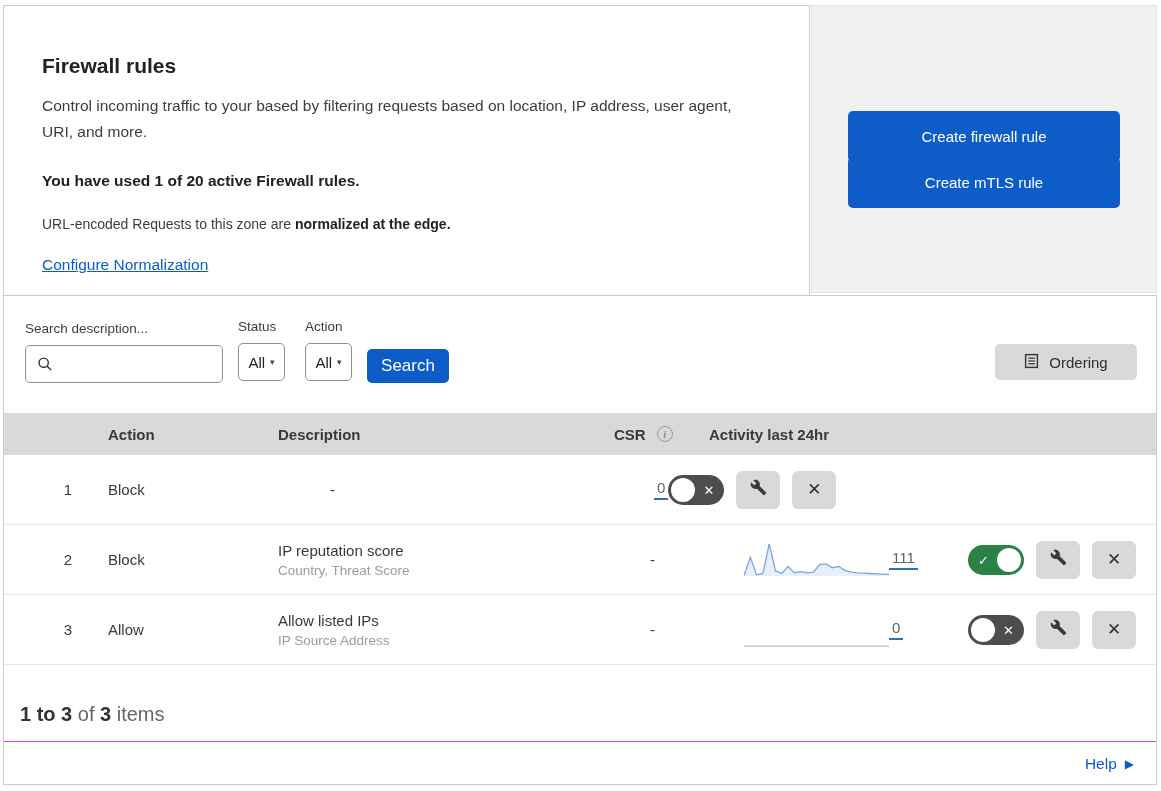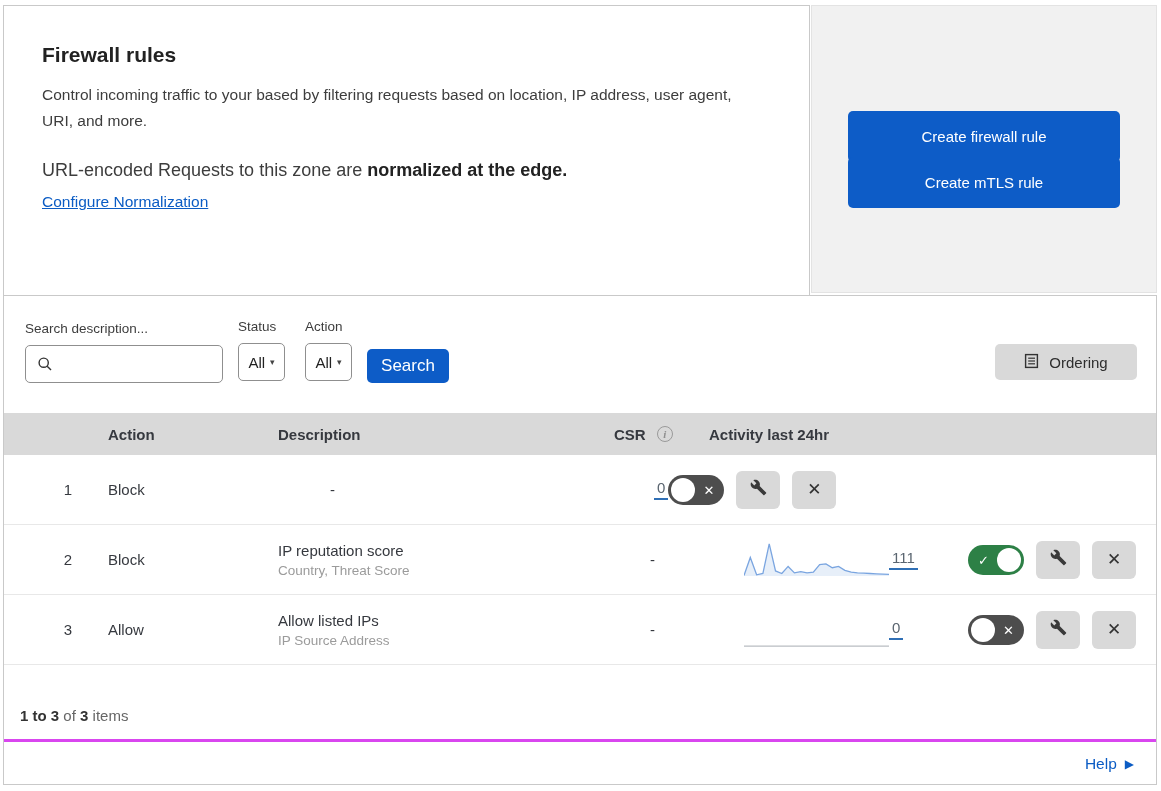--- a/index.html
+++ b/index.html
@@ -6,26 +6,26 @@
   html,body { margin:0; padding:0; background:#fff; }
   .page {
     position:relative; width:1161px; height:791px;
     font-family:"Liberation Sans", sans-serif; color:#36393f; background:#fff;
     overflow:hidden;
   }
 
   
   .intro-card {
     position:absolute; left:3px; top:5px; width:807px; height:344px;
-    background:#fff; border:1px solid #c9c9c9; padding:37px 44px 0 38px;
+    background:#fff; border:1px solid #c9c9c9; padding:48px 44px 0 38px;
   }
   .intro-title { margin:0; font-size:21px; font-weight:600; color:#222; }
   .intro-desc  { margin:15px 0 0; font-size:15.5px; line-height:1.68; color:#3d3d3d; max-width:715px; }
   .intro-usage { margin:27px 0 0; font-size:15.5px; font-weight:700; color:#222; }
-  .intro-norm  { margin:26px 0 4px; font-size:18px; color:#3d3d3d; }
+  .intro-norm  { margin:26px 0 16px; font-size:14px; color:#3d3d3d; }
   .intro-norm .bold { font-weight:700; color:#222; }
   .config-link { display:inline-block; margin-top:8px; font-size:15.5px; color:#0b5cc4; text-decoration:underline; cursor:pointer; }
 
   
   .side-panel {
     position:absolute; left:811px; top:5px; width:346px; height:288px;
     background:#f1f1f1; border:1px solid #e3e3e3;
   }
   .btn-primary {
     position:absolute; left:36px; width:272px; height:51px;
@@ -119,36 +119,37 @@
 
   .icon-btn {
     width:44px; height:38px; background:#d9d9d9; border:none; border-radius:6px;
     display:flex; align-items:center; justify-content:center; cursor:pointer;
     color:#333; font-size:17px; font-family:inherit; flex:0 0 auto;
   }
 
   
   .table-footer {
     height:77px; display:flex; align-items:flex-end;
-    padding:0 16px 15px; font-size:15px; color:#666;
-    border-bottom:3px solid #d946ef;
+    padding:0 16px 15px; font-size:20px; color:#666;
+    border-bottom:1px solid #d946ef;
   }
   .table-footer b { color:#333; }
   .helpbar { height:44px; display:flex; align-items:center; justify-content:flex-end; padding:0 22px; }
   .help-link { display:flex; align-items:center; gap:8px; color:#0b5cc4; font-size:15.5px; text-decoration:none; cursor:pointer; }
   .help-arrow { font-size:12px; line-height:1; }
 </style>
 </head>
 <body>
 
 <div class="page">
 
   <section class="intro-card">
     <h1 class="intro-title">Firewall rules</h1>
     <p class="intro-desc">Control incoming traffic to your based by filtering requests based on location, IP address, user agent, URI, and more.</p>
+    <p class="intro-usage">You have used 1 of 20 active Firewall rules.</p>
     <p class="intro-norm"><span>URL-encoded Requests to this zone are </span><span class="bold">normalized at the edge.</span></p>
     <a class="config-link">Configure Normalization</a>
   </section>
 
   <aside class="side-panel">
     <button class="btn-primary btn-create-fw">Create firewall rule</button>
     <button class="btn-primary btn-create-mtls">Create mTLS rule</button>
   </aside>
 
   <section class="main-card">

